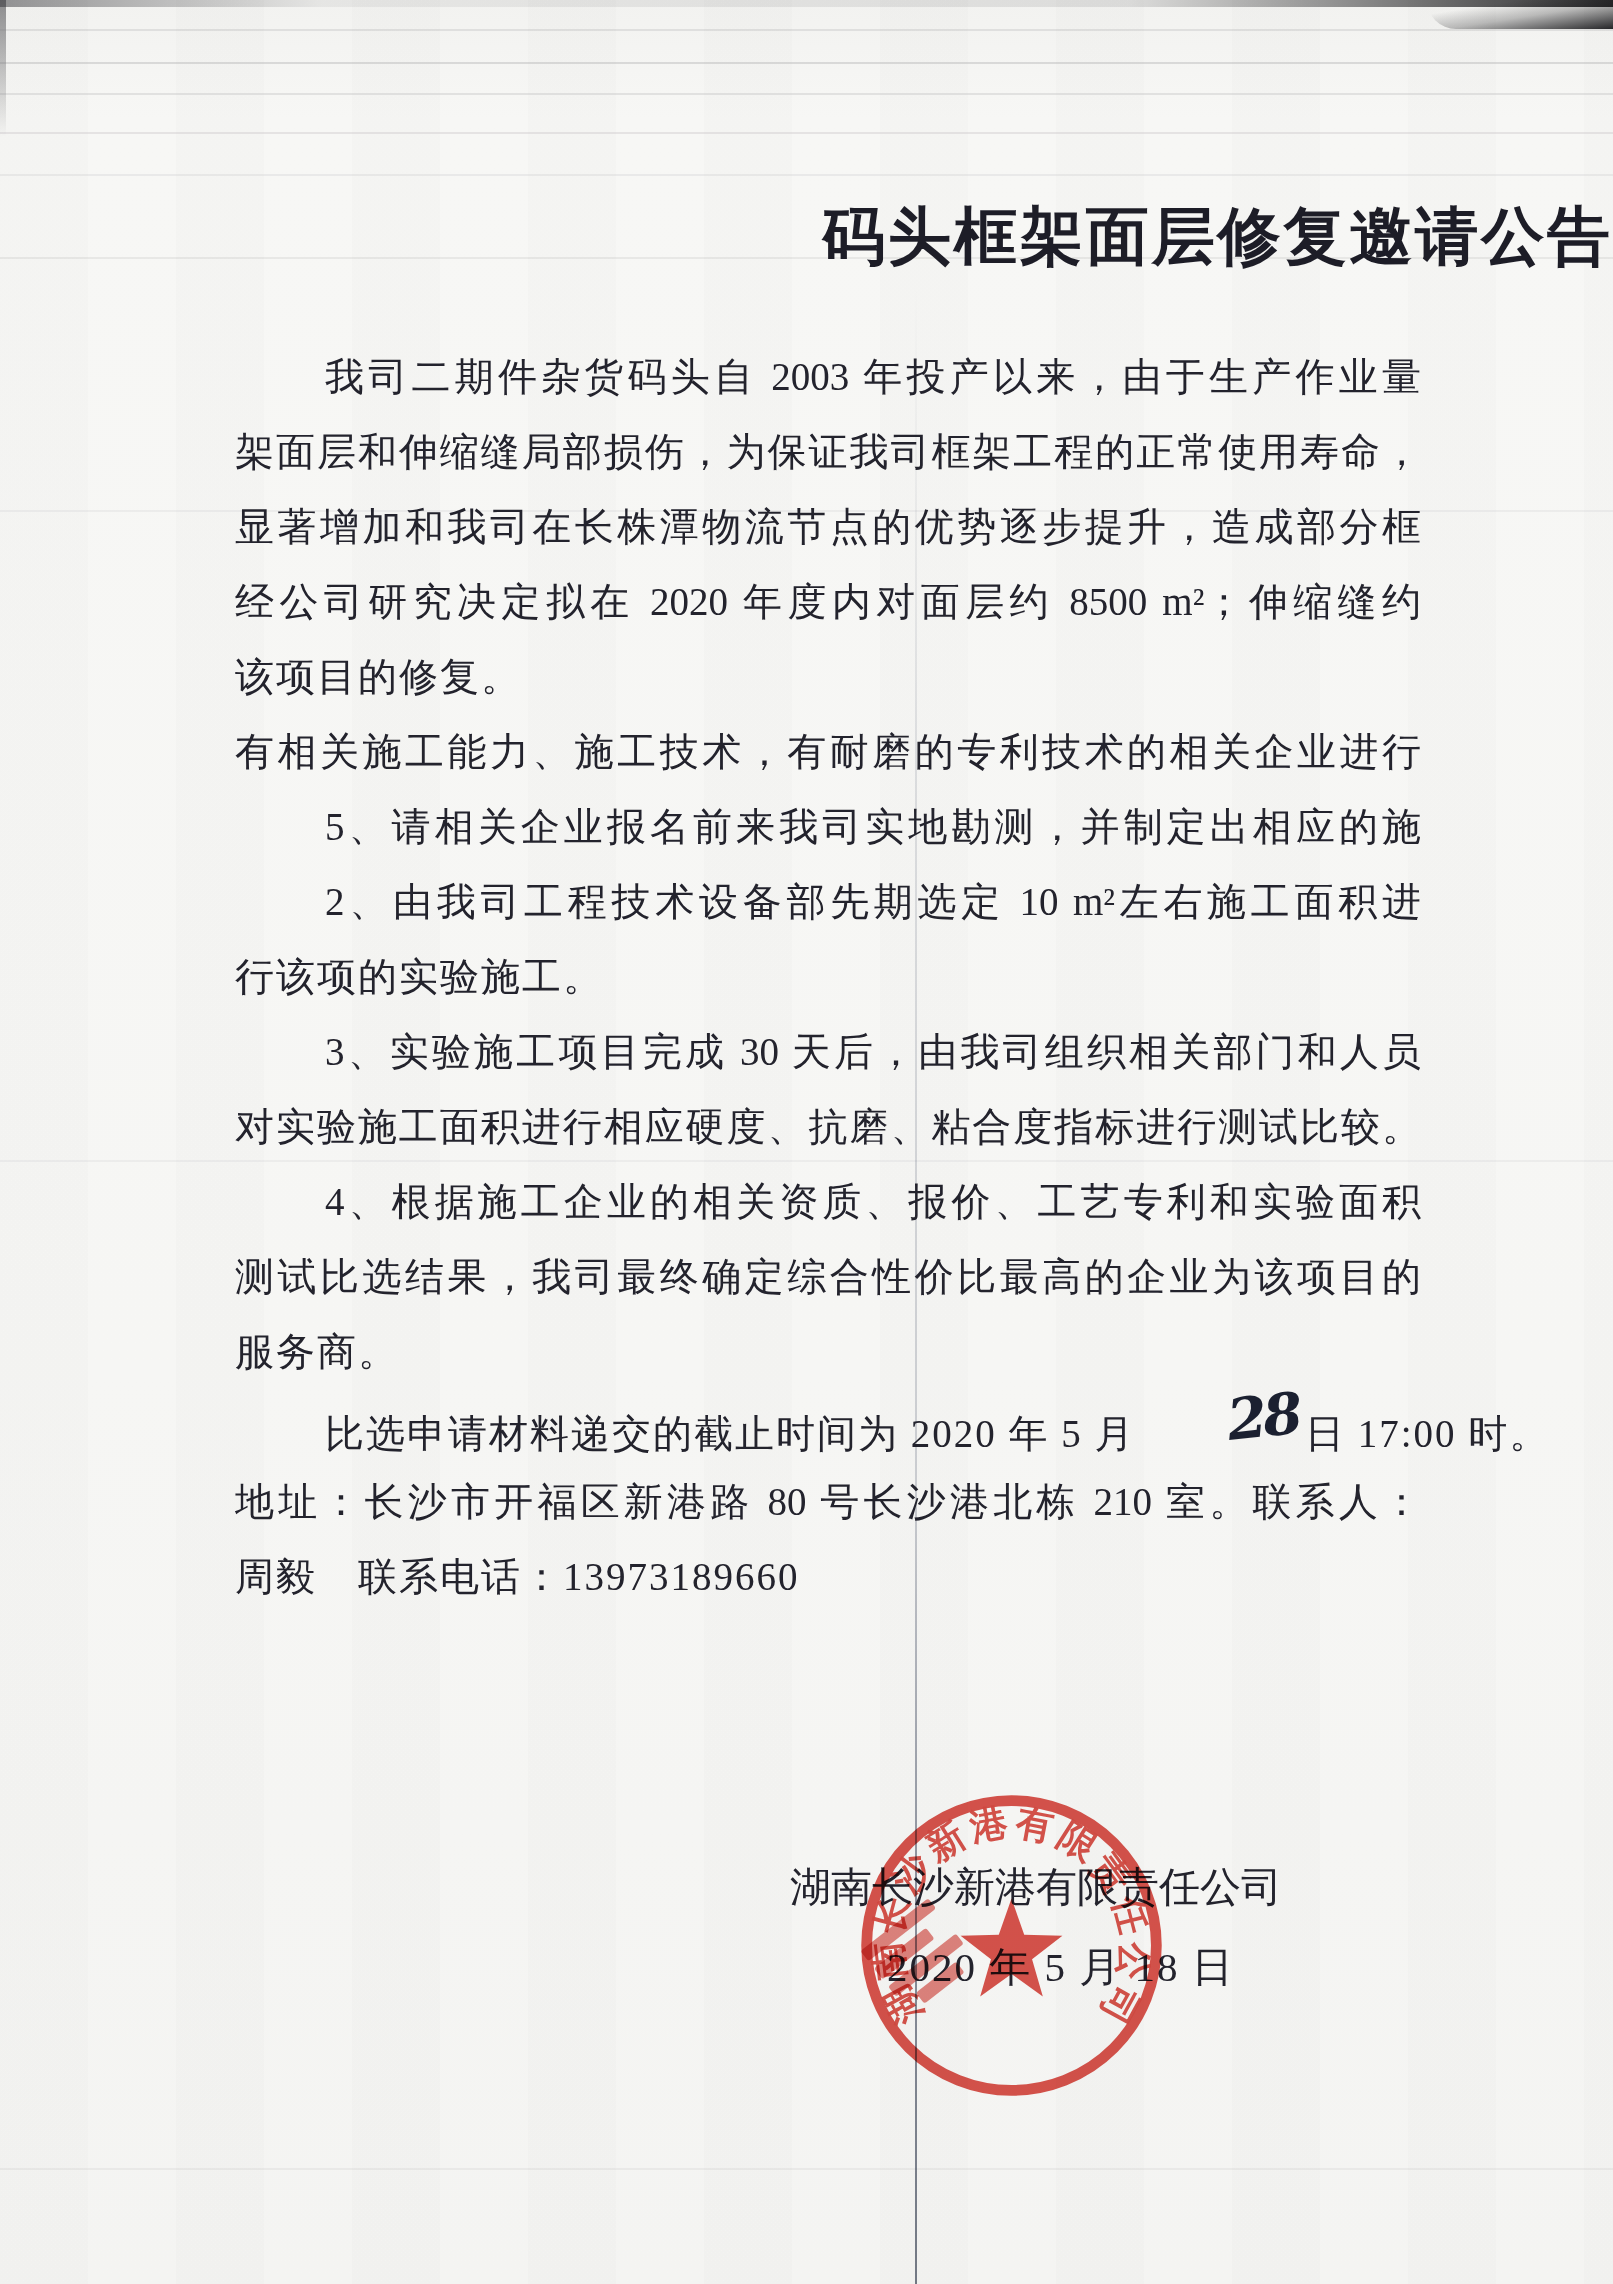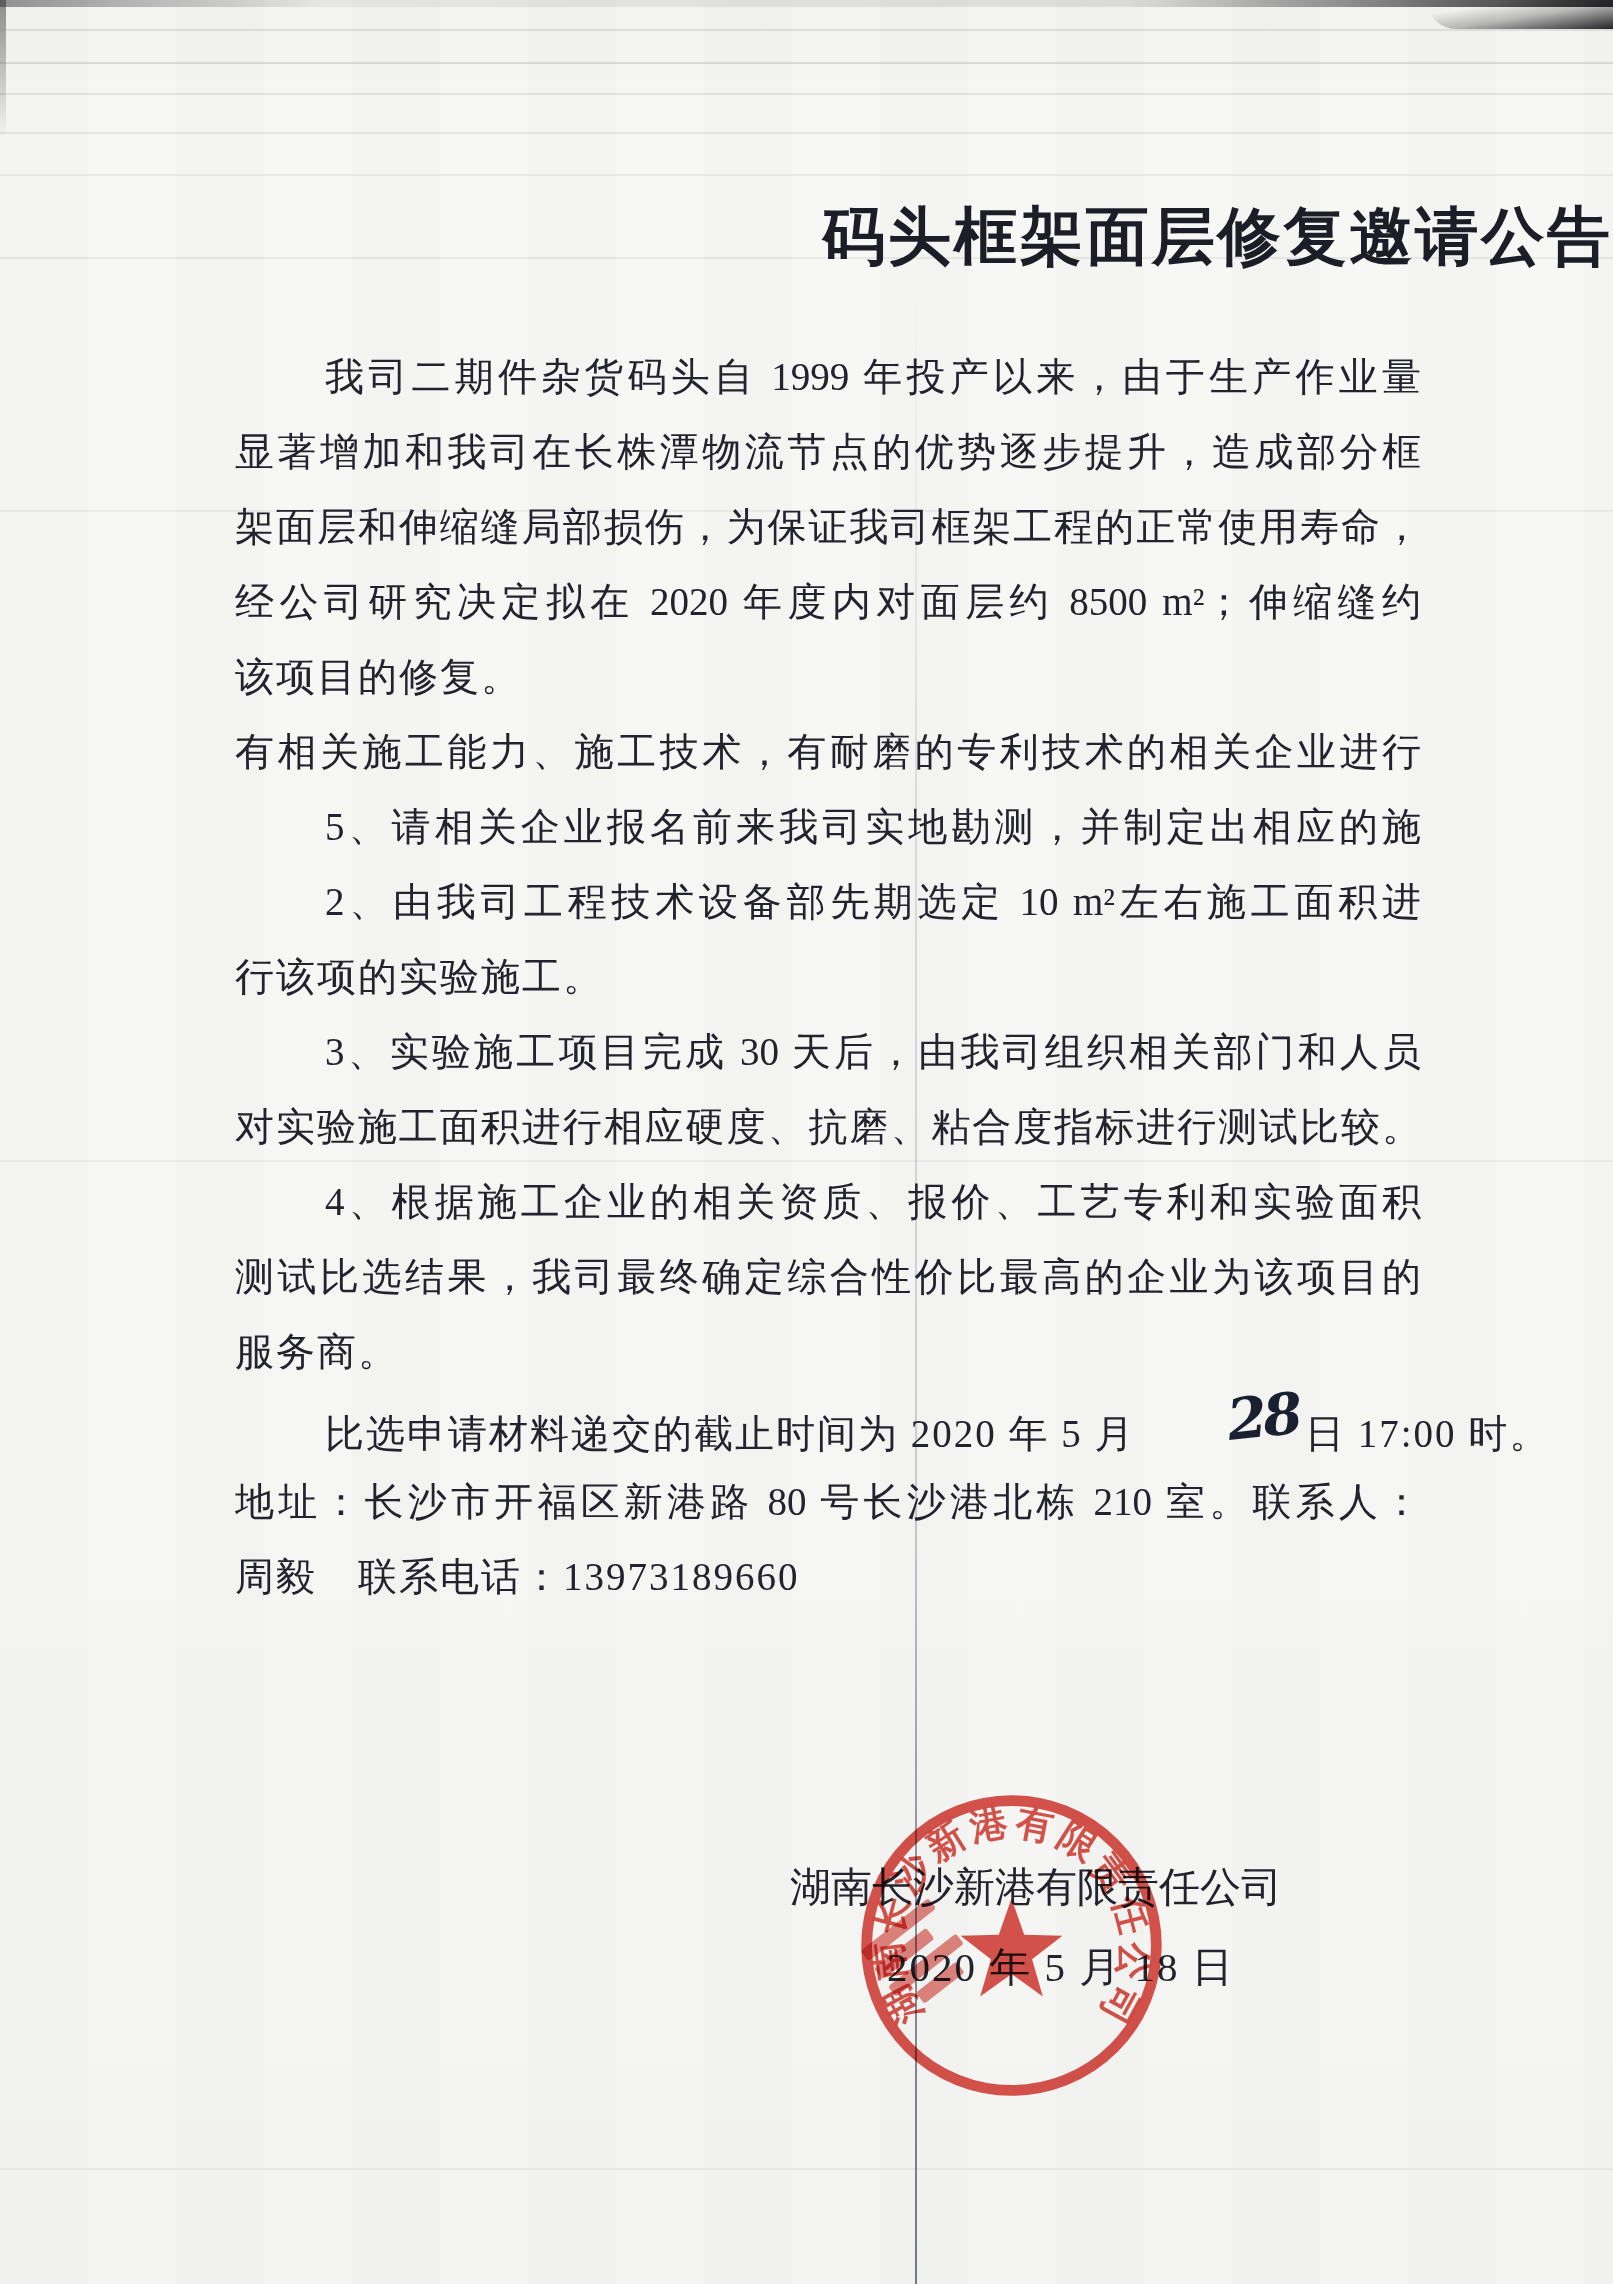--- a/index.html
+++ b/index.html
@@ -70,23 +70,23 @@
   <div class="streak s5"></div>
   <div class="streak s6"></div>
   <div class="streak s7"></div>
   <div class="streak s8"></div>
   <div class="streak s9"></div>
   <div class="fold"></div>
 
   <h1 class="title">码头框架面层修复邀请公告</h1>
 
   <div class="content">
-    <div class="line in j">我司二期件杂货码头自 1999 年投产以来，由于生产作业量</div>
+    <div class="line in j">我司二期件杂货码头自 2003 年投产以来，由于生产作业量</div>
+    <div class="line j">架面层和伸缩缝局部损伤，为保证我司框架工程的正常使用寿命，</div>
     <div class="line j">显著增加和我司在长株潭物流节点的优势逐步提升，造成部分框</div>
-    <div class="line j">架面层和伸缩缝局部损伤，为保证我司框架工程的正常使用寿命，</div>
     <div class="line j">经公司研究决定拟在 2020 年度内对面层约 8500 m²；伸缩缝约</div>
     <div class="line">该项目的修复。</div>
     <div class="line j">有相关施工能力、施工技术，有耐磨的专利技术的相关企业进行</div>
     <div class="line in j">5、请相关企业报名前来我司实地勘测，并制定出相应的施</div>
     <div class="line in j">2、由我司工程技术设备部先期选定 10 m²左右施工面积进</div>
     <div class="line">行该项的实验施工。</div>
     <div class="line in j">3、实验施工项目完成 30 天后，由我司组织相关部门和人员</div>
     <div class="line j">对实验施工面积进行相应硬度、抗磨、粘合度指标进行测试比较。</div>
     <div class="line in j">4、根据施工企业的相关资质、报价、工艺专利和实验面积</div>
     <div class="line j">测试比选结果，我司最终确定综合性价比最高的企业为该项目的</div>

